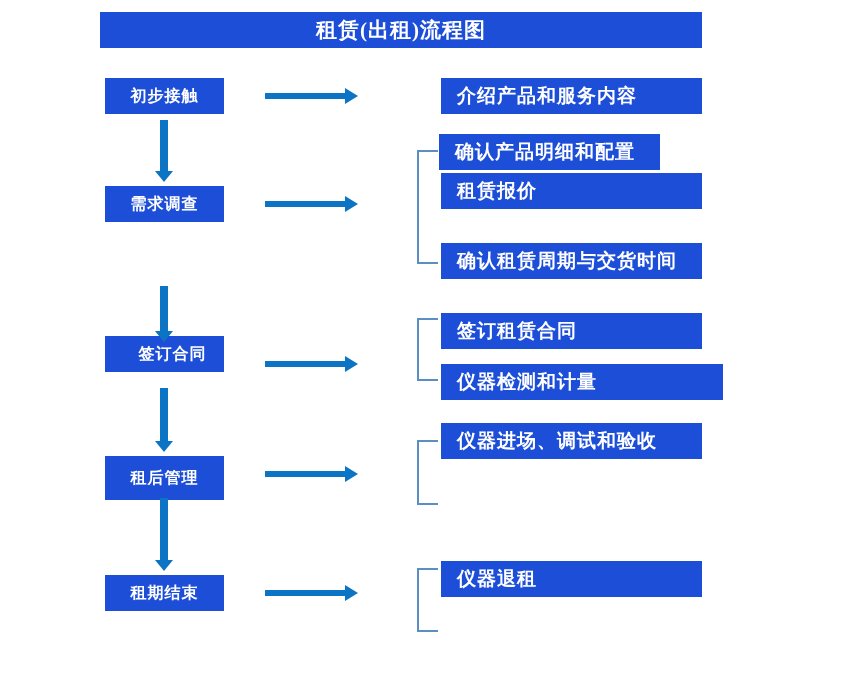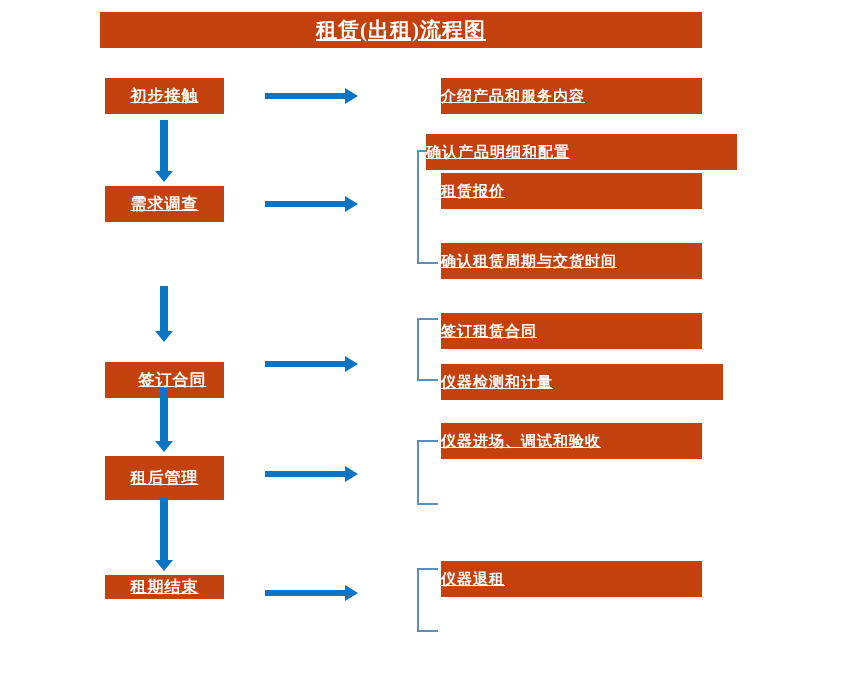--- a/index.html
+++ b/index.html
@@ -12,41 +12,41 @@
   }
   #canvas {
     position: relative;
     width: 844px;
     height: 688px;
     background: #ffffff;
     overflow: hidden;
   }
   .box {
     position: absolute;
-    background: #c2410c;
+    background: #1d4ed8;
     color: #ffffff;
     font-weight: bold;
     display: flex;
     align-items: center;
     box-sizing: border-box;
     white-space: nowrap;
     letter-spacing: 1px;
-    text-decoration: underline;
   }
   .title-box {
     justify-content: center;
     font-size: 21px;
   }
   .stage-box {
     justify-content: center;
     font-size: 16px;
   }
   .detail-box {
     justify-content: flex-start;
-    font-size: 15px;
+    padding-left: 16px;
+    font-size: 19px;
   }
   .h-arrow {
     position: absolute;
     height: 0;
   }
   .h-arrow .shaft {
     position: absolute;
     left: 0;
     top: -3px;
     height: 6px;
@@ -94,25 +94,25 @@
 <body>
 
 <div id="canvas">
 
   <div class="box title-box" style="left:100px; top:12px; width:602px; height:36px;">租赁(出租)流程图</div>
 
   <div class="box stage-box" style="left:105px; top:78px; width:119px; height:36px;">初步接触</div>
 
   <div class="box stage-box" style="left:105px; top:186px; width:119px; height:36px;">需求调查</div>
 
-  <div class="box stage-box" style="left:105px; top:362px; width:119px; height:36px;padding-left:16px;">签订合同</div>
+  <div class="box stage-box" style="left:105px; top:336px; width:119px; height:36px;padding-left:16px;">签订合同</div>
 
   <div class="box stage-box" style="left:105px; top:456px; width:119px; height:44px;">租后管理</div>
 
-  <div class="box stage-box" style="left:105px; top:575px; width:119px; height:24px;">租期结束</div>
+  <div class="box stage-box" style="left:105px; top:575px; width:119px; height:36px;">租期结束</div>
 
   <div class="v-arrow" style="left:164px; top:120px; height:62px;">
     <div class="shaft" style="height:51px;"></div>
     <div class="head" style="top:51px;"></div>
   </div>
 
   <div class="v-arrow" style="left:164px; top:286px; height:56px;">
     <div class="shaft" style="height:45px;"></div>
     <div class="head" style="top:45px;"></div>
   </div>
@@ -155,21 +155,21 @@
   <div class="bracket" style="left:417px; top:150px; width:21px; height:114px;"></div>
 
   <div class="bracket" style="left:417px; top:318px; width:21px; height:63px;"></div>
 
   <div class="bracket" style="left:417px; top:440px; width:21px; height:65px;"></div>
 
   <div class="bracket" style="left:417px; top:568px; width:21px; height:64px;"></div>
 
   <div class="box detail-box" style="left:441px; top:78px; width:261px; height:36px;">介绍产品和服务内容</div>
 
-  <div class="box detail-box" style="left:426px; top:134px; width:311px; height:36px;">确认产品明细和配置</div>
+  <div class="box detail-box" style="left:439px; top:134px; width:221px; height:36px;">确认产品明细和配置</div>
 
   <div class="box detail-box" style="left:441px; top:173px; width:261px; height:36px;">租赁报价</div>
 
   <div class="box detail-box" style="left:441px; top:243px; width:261px; height:36px;">确认租赁周期与交货时间</div>
 
   <div class="box detail-box" style="left:441px; top:313px; width:261px; height:36px;">签订租赁合同</div>
 
   <div class="box detail-box" style="left:441px; top:364px; width:282px; height:36px;">仪器检测和计量</div>
 
   <div class="box detail-box" style="left:441px; top:423px; width:261px; height:36px;">仪器进场、调试和验收</div>

